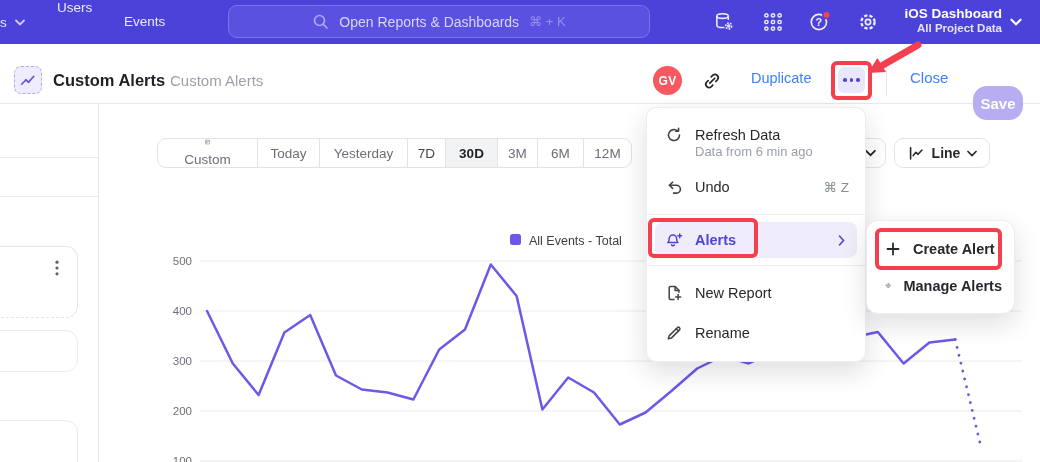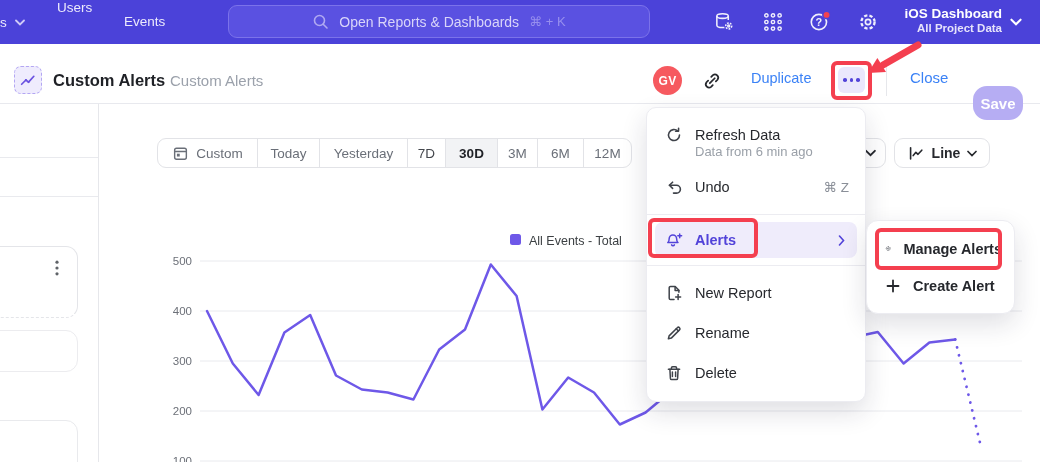--- a/index.html
+++ b/index.html
@@ -34,21 +34,21 @@
            font-size:15px;font-weight:600;display:flex;align-items:center;justify-content:center;margin-top:24px;}
   
   .sidebar{left:0;top:104px;width:99px;height:358px;background:#fff;z-index:2;}
   .sb-div{position:absolute;left:0;width:99px;height:1px;background:#e9eaee;}
   .sb-vline{position:absolute;left:98px;top:0;width:1px;height:358px;background:#e6e7eb;}
   .sb-card{position:absolute;left:-24px;width:102px;background:#fff;border:1px solid #e4e5e9;border-radius:12px;box-sizing:border-box;}
   
   .seg{left:157px;top:138px;height:30px;border:1px solid #e2e3e7;border-radius:9px;display:flex;
        box-sizing:border-box;overflow:hidden;z-index:3;background:#fff;}
   .seg .it{display:flex;align-items:center;justify-content:center;gap:7px;font-size:13.5px;font-weight:500;
-           color:#6a6f78;border-right:1px solid #e2e3e7;cursor:pointer;box-sizing:border-box;height:100%;}
+           color:#6a6f78;border-right:1px solid #e2e3e7;cursor:pointer;box-sizing:border-box;height:100%;flex-direction:column;}
   .seg .it:last-child{border-right:none;}
   .seg .it.dark{color:#44474d;}
   .seg .it.active{background:#f2f3f5;color:#1f2126;font-weight:700;}
   .btn{border:1px solid #e2e3e7;border-radius:9px;background:#fff;display:flex;align-items:center;
        justify-content:center;gap:7px;font-size:14px;font-weight:600;color:#26282d;cursor:pointer;box-sizing:border-box;z-index:3;}
   
   #chart-svg{left:0;top:0;z-index:1;}
   svg text{font-family:"Liberation Sans",sans-serif;}
   .legend{left:510px;top:234px;display:flex;gap:8px;z-index:1;}
   .legend .sw{width:11px;height:11px;border-radius:2.5px;background:#6e58e8;}
@@ -294,52 +294,40 @@
     </div>
     <div class="mrow">
       <svg width="18" height="18" viewBox="0 0 18 18">
         <g fill="none" stroke="#3f434a" stroke-width="1.5" stroke-linecap="round" stroke-linejoin="round">
           <path d="M3.4 14.8l.7-2.9 8.2-8.2a1.55 1.55 0 0 1 2.2 2.2l-8.2 8.2z"></path>
           <line x1="11.2" y1="4.8" x2="13.4" y2="7"></line>
         </g>
       </svg>
       <span class="lbl">Rename</span>
     </div>
-    <div class="mrow">
-      <svg width="18" height="18" viewBox="0 0 18 18">
-        <g fill="none" stroke="#3f434a" stroke-width="1.5" stroke-linecap="round" stroke-linejoin="round">
-          <line x1="3.4" y1="5.2" x2="14.6" y2="5.2"></line>
-          <path d="M6.4 5V4a1.2 1.2 0 0 1 1.2-1.2h2.8A1.2 1.2 0 0 1 11.6 4v1"></path>
-          <path d="M4.9 5.2l.5 9.2a1.3 1.3 0 0 0 1.3 1.2h4.6a1.3 1.3 0 0 0 1.3-1.2l.5-9.2"></path>
-          <line x1="7.4" y1="8" x2="7.4" y2="12.6"></line>
-          <line x1="10.6" y1="8" x2="10.6" y2="12.6"></line>
-        </g>
-      </svg>
-      <span class="lbl">Delete</span>
-    </div>
   </div>
 
   <div class="a submenu">
+    <div class="smrow">
+      <svg width="16" height="16" viewBox="0 0 16 16">
+        <g stroke="#26282d" stroke-width="1.8" stroke-linecap="round">
+          <line x1="8" y1="2.5" x2="8" y2="13.5"></line>
+            <line x1="2.5" y1="8" x2="13.5" y2="8"></line>
+        </g>
+      </svg>
+      <span class="lbl">Create Alert</span>
+    </div>
     <div class="smrow">
       <svg width="17" height="17" viewBox="0 0 17 17">
         <g fill="none" stroke="#3f434a">
           <circle cx="8.5" cy="8.5" r="5.2" stroke-width="2" stroke-dasharray="2.6 1.7"></circle>
           <circle cx="8.5" cy="8.5" r="2" stroke-width="1.5"></circle>
         </g>
       </svg>
       <span class="lbl">Manage Alerts</span>
-    </div>
-    <div class="smrow">
-      <svg width="16" height="16" viewBox="0 0 16 16">
-        <g stroke="#26282d" stroke-width="1.8" stroke-linecap="round">
-          <line x1="8" y1="2.5" x2="8" y2="13.5"></line>
-            <line x1="2.5" y1="8" x2="13.5" y2="8"></line>
-        </g>
-      </svg>
-      <span class="lbl">Create Alert</span>
     </div>
   </div>
 
   <div class="a ann" style="left:831px;top:61px;width:41px;height:39px;"></div>
   <div class="a ann" style="left:648px;top:218px;width:110px;height:40px;z-index:31;"></div>
   <div class="a ann" style="left:875px;top:228px;width:127px;height:42px;z-index:31;"></div>
   <svg class="a" style="left:856px;top:40px;z-index:32;pointer-events:none;" width="72" height="40" viewBox="0 0 72 40">
     <line x1="62" y1="5" x2="27" y2="25" stroke="#f43f4f" stroke-width="7" stroke-linecap="round"></line>
     <polygon points="12,33 21.4,17.9 30,31.9" fill="#f43f4f"></polygon>
   </svg>

